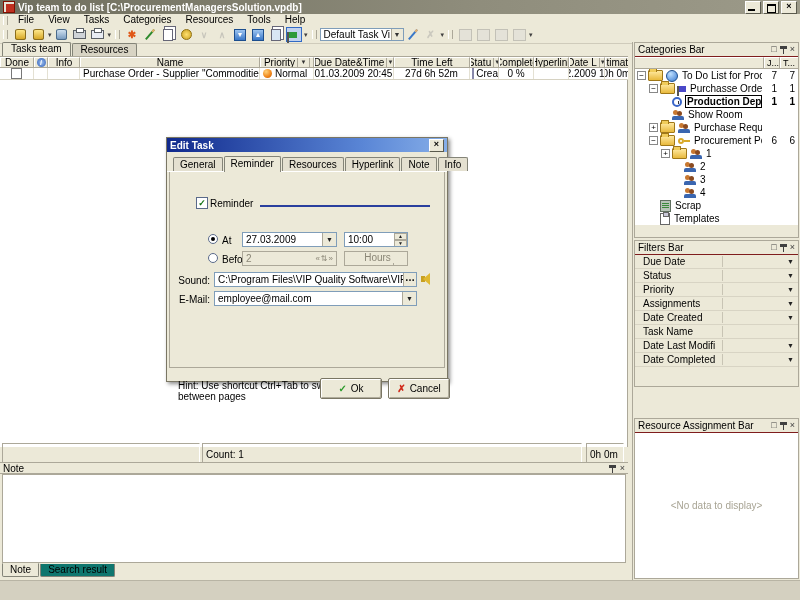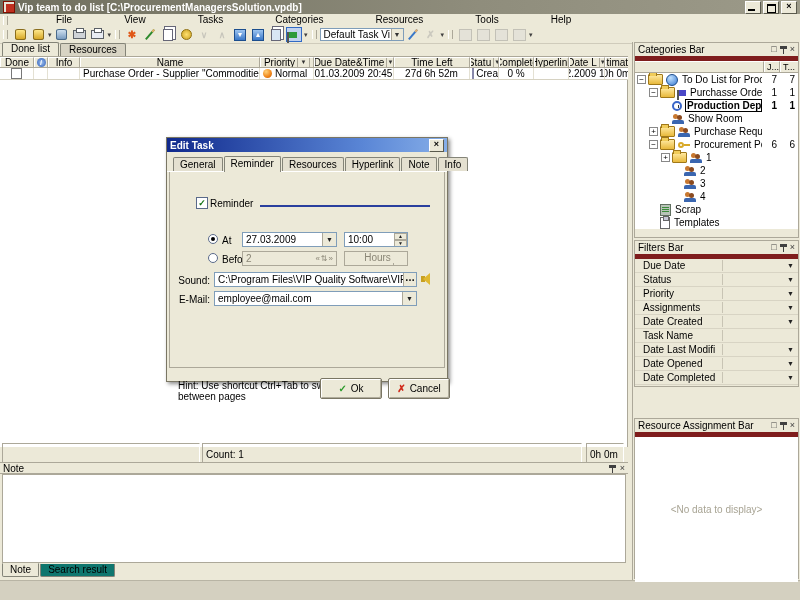--- a/index.html
+++ b/index.html
@@ -10,21 +10,21 @@
     background:linear-gradient(to right,#6f6e5e,#8f8d7c 60%,#9c9a89);
     color:#fff;font-weight:bold;display:flex;align-items:center;padding:0 3px;box-sizing:border-box;}
   .appicon{width:10px;height:10px;margin-right:3px;background:#c03020;border:1px solid #801000;
     box-shadow:inset 2px 2px 0 #e8e4d8;}
   .title-text{flex:1;overflow:hidden;white-space:nowrap;font-size:10px;}
   .winbtn{width:14px;height:11px;background:#ece9d8;border:1px solid;border-color:#fff #5a5a4d #5a5a4d #fff;
     margin-left:2px;position:relative;color:#000;font-size:9px;line-height:9px;text-align:center;}
   .glyph-min{position:absolute;left:2px;bottom:2px;width:7px;height:2px;background:#000;}
   .glyph-rest{position:absolute;left:3px;top:2px;width:7px;height:6px;border:1px solid #000;border-top-width:2px;}
   .menubar{position:absolute;left:0;top:14px;width:800px;height:12px;background:#ece9d8;
-    display:flex;align-items:center;border-bottom:1px solid #701a75;gap:38px;}
+    display:flex;align-items:center;border-bottom:1px solid #701a75;}
   .grip{width:3px;height:9px;margin:0 3px;border-left:1px solid #fff;border-right:1px solid #aca899;}
   .menu-item{padding:0 7px;height:12px;line-height:12px;}
   
   .toolbar{position:absolute;left:0;top:26px;width:800px;height:17px;background:#ece9d8;
     display:flex;align-items:center;border-bottom:1px solid #cfcbbb;}
   .tbtn{width:16px;height:15px;margin:0 1px;display:flex;align-items:center;justify-content:center;position:relative;}
   .tbtn.sel{border:1px solid #316ac5;background:#c1d2ee;box-sizing:border-box;}
   .dis{opacity:.4;filter:grayscale(1);}
   .dd{font-size:7px;color:#404040;margin:0 1px;}
   .cyl{width:9px;height:9px;background:linear-gradient(#ffe88a,#d8a928);border:1px solid #8a6d1c;border-radius:3px/2px;}
@@ -82,21 +82,21 @@
     border:1px solid #aca899;box-sizing:border-box;}
   .note-tabs{position:absolute;left:0;top:564px;width:628px;height:14px;display:flex;align-items:flex-start;padding-left:2px;}
   .ntab{height:12px;line-height:12px;padding:0 7px;border:1px solid #848478;border-top:none;
     border-radius:0 0 2px 2px;background:#0f766e;margin-right:1px;}
   .ntab.active{background:#ece9d8;border-top:1px solid #ece9d8;margin-top:-1px;}
   .bottomstrip{position:absolute;left:0;top:580px;width:800px;height:20px;background:#d4d0c0;border-top:1px solid #b8b4a4;}
   
   .dock{position:absolute;left:632px;top:42px;width:168px;height:538px;background:#ece9d8;
     border-left:1px solid #aca899;box-sizing:border-box;}
   .panel{position:absolute;left:1px;width:165px;border:1px solid #aca899;background:#ece9d8;box-sizing:border-box;}
-  .phead{height:13px;display:flex;align-items:center;padding:0 3px;background:#ece9d8;border-bottom:5px solid #7f1d1d;}
+  .phead{height:13px;display:flex;align-items:center;padding:0 3px;background:#ece9d8;border-bottom:1px solid #7f1d1d;}
   .pbtn{margin-left:3px;color:#404040;font-size:9px;line-height:9px;}
   .cat-colhead{height:11px;display:flex;border-bottom:1px solid #aca899;background:#ece9d8;}
   .cat-colhead .cc{border-right:1px solid #aca899;border-left:1px solid #fff;border-top:1px solid #fff;
     box-sizing:border-box;font-size:9px;overflow:hidden;white-space:nowrap;padding-left:2px;}
   .treearea{background:#fff;overflow:hidden;}
   .trow{height:13px;display:flex;align-items:center;white-space:nowrap;}
   .tind{display:inline-block;height:1px;}
   .exp{width:9px;height:9px;border:1px solid #888;background:#fff;font-size:8px;line-height:7px;
     text-align:center;margin-right:2px;box-sizing:border-box;flex:none;}
   .expsp{width:9px;margin-right:2px;flex:none;}
@@ -270,21 +270,21 @@
     <span class="tbtn dis">
         <span class="repicon"></span>
       </span>
     <span class="tbtn dis">
         <span class="repicon"></span>
       </span>
     <span class="dd">▾</span>
   </div>
 
   <div class="main-tabs">
-    <span class="mtab active">Done list</span>
+    <span class="mtab active">Tasks team</span>
     <span class="mtab">Resources</span>
   </div>
 
   <div class="gridhead">
     <span class="hcell" style="width:34px;">Done</span>
     <span class="hcell" style="width:14px;">
         <span class="infodot">i</span>
       </span>
     <span class="hcell" style="width:32px;">Info</span>
     <span class="hcell" style="width:180px;">Name</span>
@@ -521,26 +521,20 @@
           <span class="fval">
             <span class="fdd">▼</span>
           </span>
         </div>
       <div class="frow">
           <span class="flab">Task Name</span>
           <span class="fval"></span>
         </div>
       <div class="frow">
           <span class="flab">Date Last Modifi</span>
-          <span class="fval">
-            <span class="fdd">▼</span>
-          </span>
-        </div>
-      <div class="frow">
-          <span class="flab">Date Opened</span>
           <span class="fval">
             <span class="fdd">▼</span>
           </span>
         </div>
       <div class="frow">
           <span class="flab">Date Completed</span>
           <span class="fval">
             <span class="fdd">▼</span>
           </span>
         </div>

